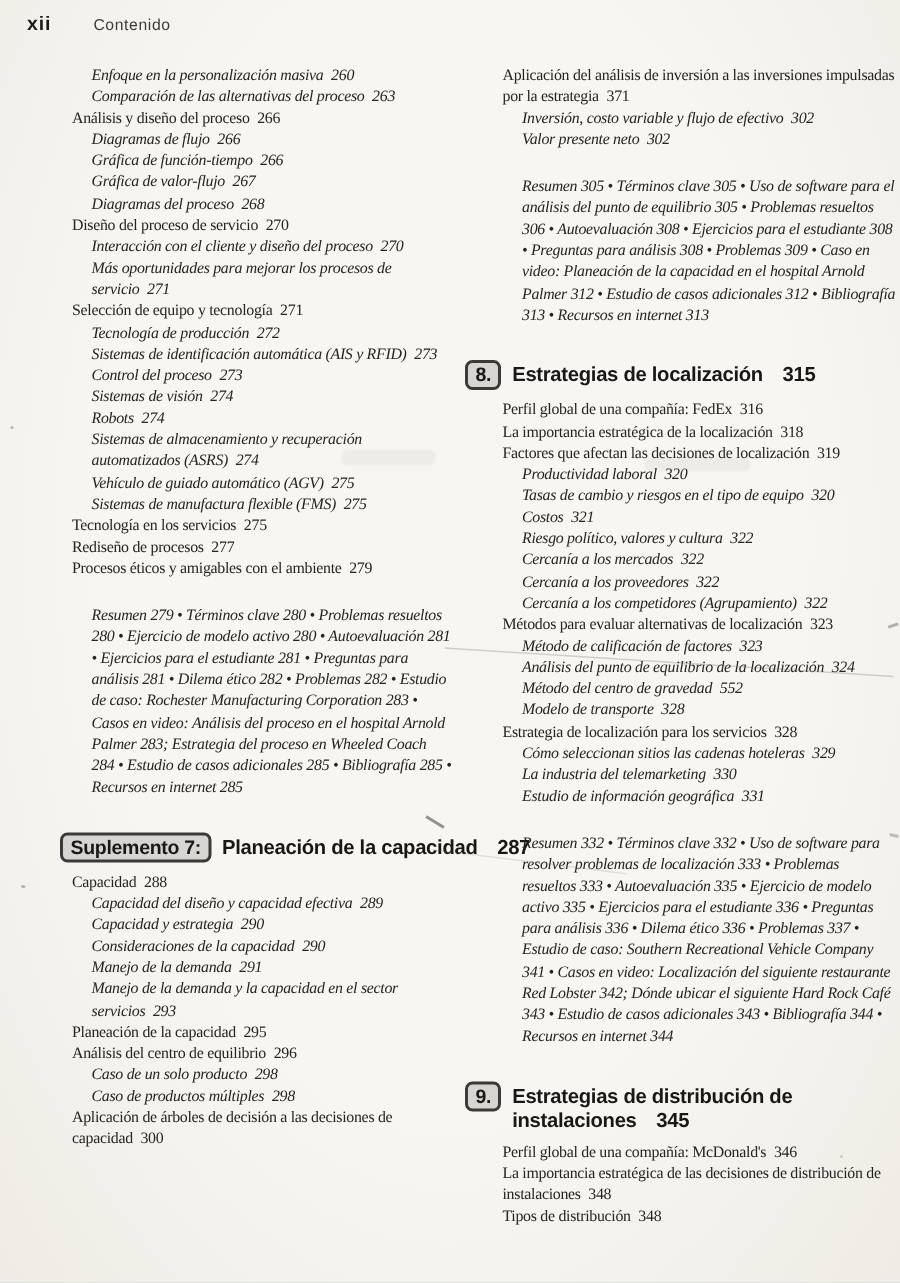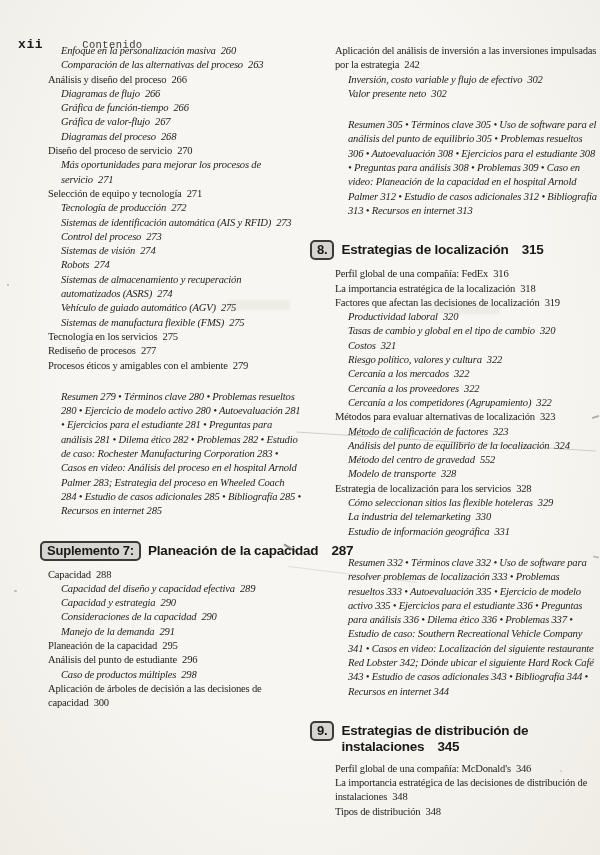--- a/index.html
+++ b/index.html
@@ -5,23 +5,23 @@
   html,body{margin:0;padding:0;background:#dededa;}
   .page{
     position:relative;
     width:600px;height:855px;
     background:radial-gradient(ellipse at 50% 42%, #f7f6f2 55%, #efece5 100%);
     overflow:hidden;
     color:#262421;
   }
   
   .header{
-    position:absolute;top:37px;left:18px;
-    display:flex;align-items:baseline;gap:39px;
-    font-family:Liberation Mono, monospace;
+    position:absolute;top:8px;left:18px;
+    display:flex;align-items:baseline;gap:28px;
+    font-family:Liberation Sans, sans-serif;
   }
   .folio{font-weight:bold;font-size:13px;letter-spacing:0.6px;color:#1c1b19;}
   .running-title{font-size:10.5px;color:#3c3a37;letter-spacing:0.4px;}
   
   .col{
     position:absolute;top:44px;
     font-family:"Liberation Serif",serif;
     font-size:10.6px;line-height:14.3px;
     letter-spacing:-0.2px;
     color:#262421;
@@ -71,20 +71,21 @@
 
   <div class="col col-left">
       <div class="entry l2"><span>Enfoque en la personalización masiva</span><span class="pg"> 260</span></div>
       <div class="entry l2"><span>Comparación de las alternativas del proceso</span><span class="pg"> 263</span></div>
       <div class="entry l1"><span>Análisis y diseño del proceso</span><span class="pg"> 266</span></div>
       <div class="entry l2"><span>Diagramas de flujo</span><span class="pg"> 266</span></div>
       <div class="entry l2"><span>Gráfica de función-tiempo</span><span class="pg"> 266</span></div>
       <div class="entry l2"><span>Gráfica de valor-flujo</span><span class="pg"> 267</span></div>
       <div class="entry l2"><span>Diagramas del proceso</span><span class="pg"> 268</span></div>
       <div class="entry l1"><span>Diseño del proceso de servicio</span><span class="pg"> 270</span></div>
+      <div class="entry l2"><span>Interacción con el cliente y diseño del proceso</span><span class="pg"> 270</span></div>
       <div class="entry l2"><span>Más oportunidades para mejorar los procesos de servicio</span><span class="pg"> 271</span></div>
       <div class="entry l1"><span>Selección de equipo y tecnología</span><span class="pg"> 271</span></div>
       <div class="entry l2"><span>Tecnología de producción</span><span class="pg"> 272</span></div>
       <div class="entry l2"><span>Sistemas de identificación automática (AIS y RFID)</span><span class="pg"> 273</span></div>
       <div class="entry l2"><span>Control del proceso</span><span class="pg"> 273</span></div>
       <div class="entry l2"><span>Sistemas de visión</span><span class="pg"> 274</span></div>
       <div class="entry l2"><span>Robots</span><span class="pg"> 274</span></div>
       <div class="entry l2"><span>Sistemas de almacenamiento y recuperación automatizados (ASRS)</span><span class="pg"> 274</span></div>
       <div class="entry l2"><span>Vehículo de guiado automático (AGV)</span><span class="pg"> 275</span></div>
       <div class="entry l2"><span>Sistemas de manufactura flexible (FMS)</span><span class="pg"> 275</span></div>
@@ -94,51 +95,53 @@
       <div class="entry notes"><span>Resumen 279 • Términos clave 280 • Problemas resueltos 280 • Ejercicio de modelo activo 280 • Autoevaluación 281 • Ejercicios para el estudiante 281 • Preguntas para análisis 281 • Dilema ético 282 • Problemas 282 • Estudio de caso: Rochester Manufacturing Corporation 283 • Casos en video: Análisis del proceso en el hospital Arnold Palmer 283; Estrategia del proceso en Wheeled Coach 284 • Estudio de casos adicionales 285 • Bibliografía 285 • Recursos en internet 285</span></div>
       <div class="chapter">
         <span class="chapter-box">Suplemento 7:</span>
         <span class="chapter-title">Planeación de la capacidad  <span class="chapter-page">287</span></span>
       </div>
       <div class="entry l1"><span>Capacidad</span><span class="pg"> 288</span></div>
       <div class="entry l2"><span>Capacidad del diseño y capacidad efectiva</span><span class="pg"> 289</span></div>
       <div class="entry l2"><span>Capacidad y estrategia</span><span class="pg"> 290</span></div>
       <div class="entry l2"><span>Consideraciones de la capacidad</span><span class="pg"> 290</span></div>
       <div class="entry l2"><span>Manejo de la demanda</span><span class="pg"> 291</span></div>
+      <div class="entry l2"><span>Manejo de la demanda y la capacidad en el sector servicios</span><span class="pg"> 293</span></div>
       <div class="entry l1"><span>Planeación de la capacidad</span><span class="pg"> 295</span></div>
-      <div class="entry l1"><span>Análisis del punto de estudiante</span><span class="pg"> 296</span></div>
+      <div class="entry l1"><span>Análisis del centro de equilibrio</span><span class="pg"> 296</span></div>
+      <div class="entry l2"><span>Caso de un solo producto</span><span class="pg"> 298</span></div>
       <div class="entry l2"><span>Caso de productos múltiples</span><span class="pg"> 298</span></div>
       <div class="entry l1"><span>Aplicación de árboles de decisión a las decisiones de capacidad</span><span class="pg"> 300</span></div>
     </div>
   <div class="col col-right">
-      <div class="entry l1"><span>Aplicación del análisis de inversión a las inversiones impulsadas por la estrategia</span><span class="pg"> 242</span></div>
+      <div class="entry l1"><span>Aplicación del análisis de inversión a las inversiones impulsadas por la estrategia</span><span class="pg"> 371</span></div>
       <div class="entry l2"><span>Inversión, costo variable y flujo de efectivo</span><span class="pg"> 302</span></div>
       <div class="entry l2"><span>Valor presente neto</span><span class="pg"> 302</span></div>
       <div class="entry notes"><span>Resumen 305 • Términos clave 305 • Uso de software para el análisis del punto de equilibrio 305 • Problemas resueltos 306 • Autoevaluación 308 • Ejercicios para el estudiante 308 • Preguntas para análisis 308 • Problemas 309 • Caso en video: Planeación de la capacidad en el hospital Arnold Palmer 312 • Estudio de casos adicionales 312 • Bibliografía 313 • Recursos en internet 313</span></div>
       <div class="chapter">
         <span class="chapter-box">8.</span>
         <span class="chapter-title">Estrategias de localización  <span class="chapter-page">315</span></span>
       </div>
       <div class="entry l1"><span>Perfil global de una compañía: FedEx</span><span class="pg"> 316</span></div>
       <div class="entry l1"><span>La importancia estratégica de la localización</span><span class="pg"> 318</span></div>
       <div class="entry l1"><span>Factores que afectan las decisiones de localización</span><span class="pg"> 319</span></div>
       <div class="entry l2"><span>Productividad laboral</span><span class="pg"> 320</span></div>
-      <div class="entry l2"><span>Tasas de cambio y global en el tipo de cambio</span><span class="pg"> 320</span></div>
+      <div class="entry l2"><span>Tasas de cambio y riesgos en el tipo de equipo</span><span class="pg"> 320</span></div>
       <div class="entry l2"><span>Costos</span><span class="pg"> 321</span></div>
       <div class="entry l2"><span>Riesgo político, valores y cultura</span><span class="pg"> 322</span></div>
       <div class="entry l2"><span>Cercanía a los mercados</span><span class="pg"> 322</span></div>
       <div class="entry l2"><span>Cercanía a los proveedores</span><span class="pg"> 322</span></div>
       <div class="entry l2"><span>Cercanía a los competidores (Agrupamiento)</span><span class="pg"> 322</span></div>
       <div class="entry l1"><span>Métodos para evaluar alternativas de localización</span><span class="pg"> 323</span></div>
       <div class="entry l2"><span>Método de calificación de factores</span><span class="pg"> 323</span></div>
       <div class="entry l2"><span>Análisis del punto de equilibrio de la localización</span><span class="pg"> 324</span></div>
       <div class="entry l2"><span>Método del centro de gravedad</span><span class="pg"> 552</span></div>
       <div class="entry l2"><span>Modelo de transporte</span><span class="pg"> 328</span></div>
       <div class="entry l1"><span>Estrategia de localización para los servicios</span><span class="pg"> 328</span></div>
-      <div class="entry l2"><span>Cómo seleccionan sitios las flexible hoteleras</span><span class="pg"> 329</span></div>
+      <div class="entry l2"><span>Cómo seleccionan sitios las cadenas hoteleras</span><span class="pg"> 329</span></div>
       <div class="entry l2"><span>La industria del telemarketing</span><span class="pg"> 330</span></div>
       <div class="entry l2"><span>Estudio de información geográfica</span><span class="pg"> 331</span></div>
       <div class="entry notes"><span>Resumen 332 • Términos clave 332 • Uso de software para resolver problemas de localización 333 • Problemas resueltos 333 • Autoevaluación 335 • Ejercicio de modelo activo 335 • Ejercicios para el estudiante 336 • Preguntas para análisis 336 • Dilema ético 336 • Problemas 337 • Estudio de caso: Southern Recreational Vehicle Company 341 • Casos en video: Localización del siguiente restaurante Red Lobster 342; Dónde ubicar el siguiente Hard Rock Café 343 • Estudio de casos adicionales 343 • Bibliografía 344 • Recursos en internet 344</span></div>
       <div class="chapter">
         <span class="chapter-box">9.</span>
         <span class="chapter-title">Estrategias de distribución de instalaciones  <span class="chapter-page">345</span></span>
       </div>
       <div class="entry l1"><span>Perfil global de una compañía: McDonald's</span><span class="pg"> 346</span></div>
       <div class="entry l1"><span>La importancia estratégica de las decisiones de distribución de instalaciones</span><span class="pg"> 348</span></div>
       <div class="entry l1"><span>Tipos de distribución</span><span class="pg"> 348</span></div>

